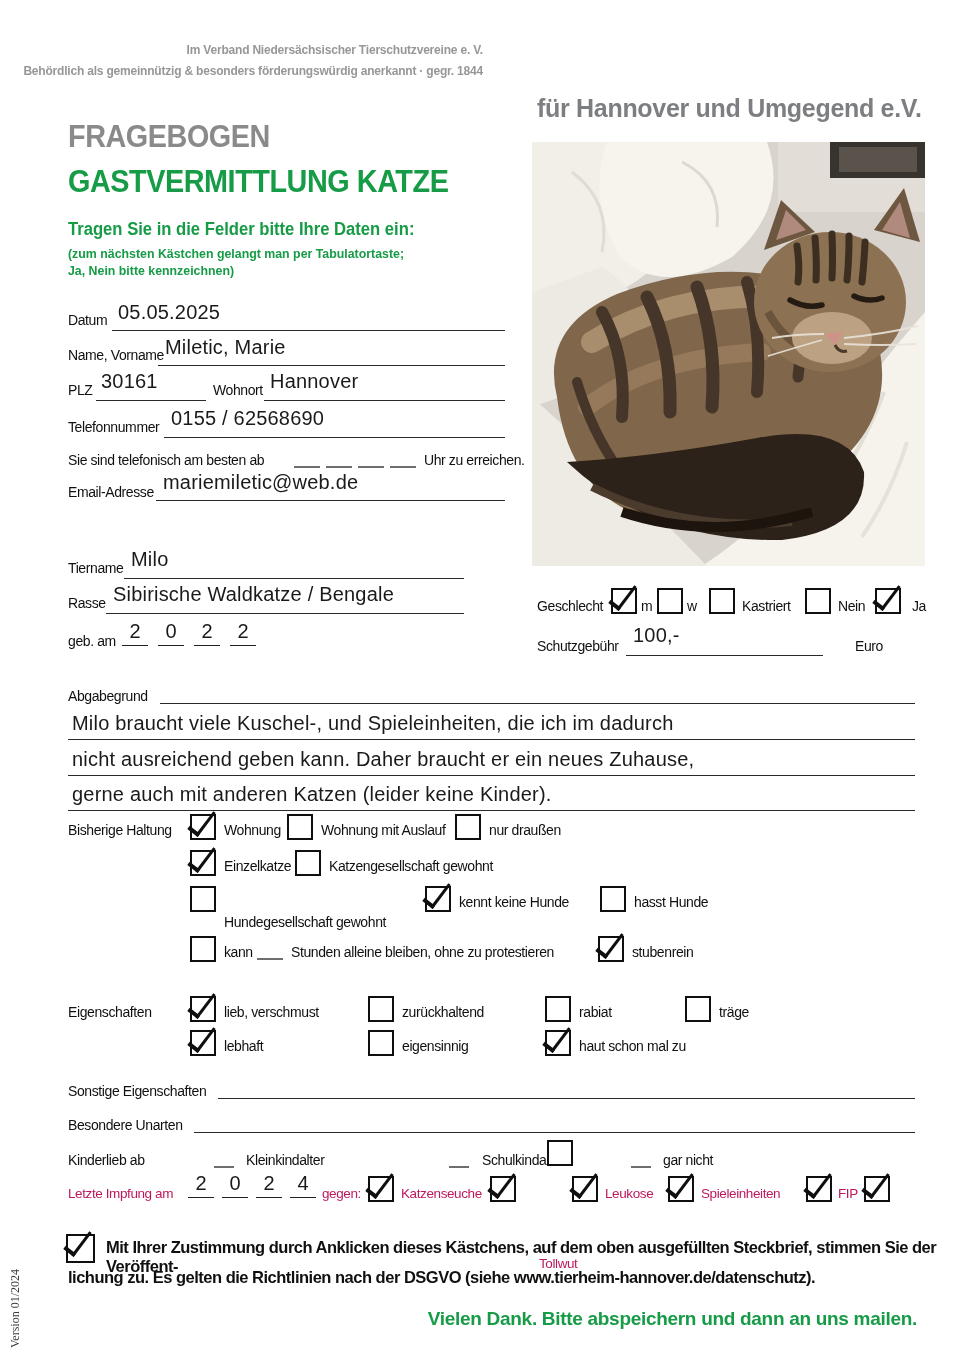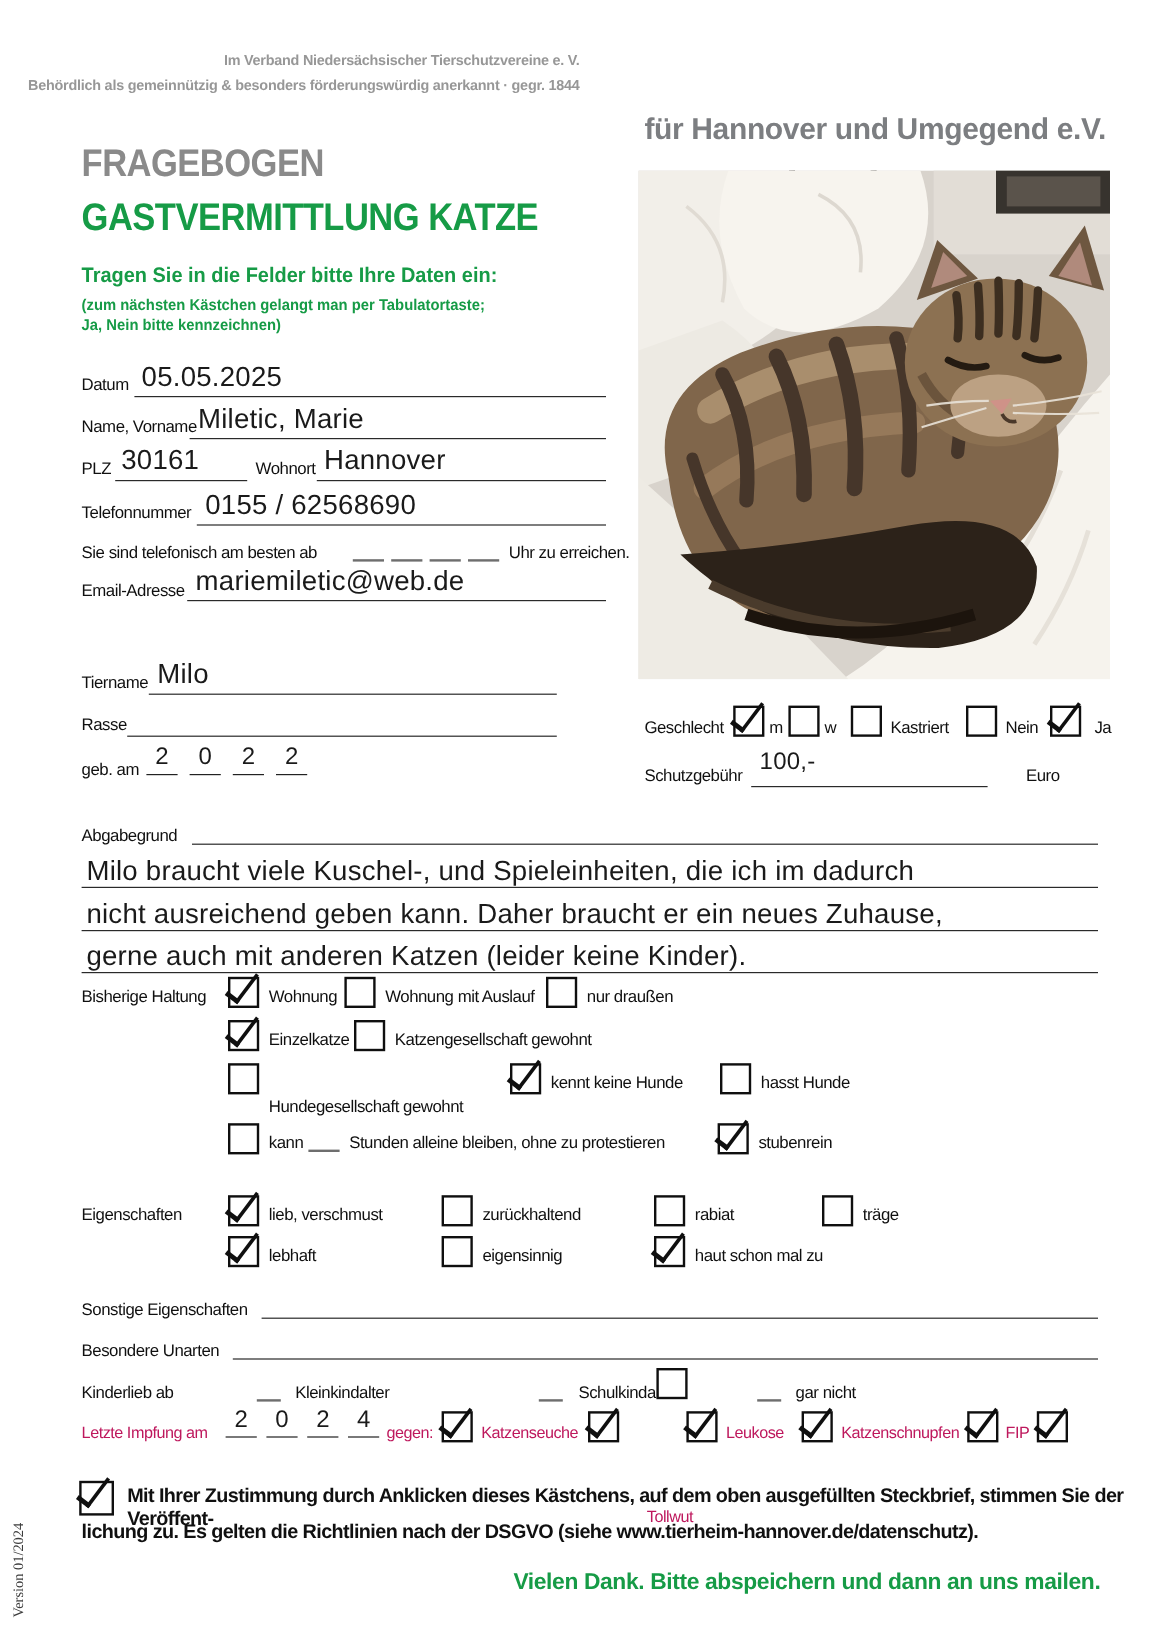--- a/index.html
+++ b/index.html
@@ -1,21 +1,21 @@
 <!DOCTYPE html>
 <html lang="de"><head>
 <meta charset="utf-8">
 <style>
   html,body{margin:0;padding:0;background:#ffffff;}
   .page{position:relative;width:967px;height:1367px;background:#fff;overflow:hidden;
         font-family:"Liberation Sans","DejaVu Sans",sans-serif;color:#141414;}
   .abs{position:absolute;white-space:nowrap;}
   .lbl{font-size:14px;letter-spacing:-0.4px;color:#101010;}
   .sm{font-size:13.5px;letter-spacing:-0.4px;color:#be185d;}
-  .val{font-size:23px;color:#1a1a1a;letter-spacing:0.2px;}
+  .val{font-size:20px;color:#1a1a1a;letter-spacing:0.2px;}
   .ul{position:absolute;height:0;border-bottom:1.7px solid #2a2a2a;}
   .blank{position:absolute;height:0;border-bottom:2px solid #6e6e6e;width:22px;}
   .cb{position:absolute;width:26px;height:26px;border:2.6px solid #0f0f0f;background:#fff;box-sizing:border-box;}
   .cb[data-checked="true"]::after{content:"";position:absolute;left:3px;top:-10px;width:10px;height:26px;
       border-right:3.6px solid #0f0f0f;border-bottom:4.2px solid #0f0f0f;transform:rotate(37deg);}
   .green{color:#169b46;}
   .assoc{position:absolute;right:484px;top:40px;text-align:right;font-size:12px;font-weight:bold;
          color:#979797;line-height:21px;letter-spacing:-0.2px;white-space:nowrap;}
   .logo-main{position:absolute;left:537px;top:30px;font-size:47px;font-weight:bold;letter-spacing:-1.5px;}
   .logo-sub{position:absolute;left:537px;top:94px;font-size:25px;font-weight:bold;color:#7c7e81;letter-spacing:-0.3px;}
@@ -135,20 +135,21 @@
 
   <span class="abs lbl" style="left:68px;top:484px;">Email-Adresse</span>
   <span class="abs val" style="left:163px;top:471px;">mariemiletic@web.de</span>
   <span class="ul" style="left:156px;top:500px;width:349px;"></span>
 
   <span class="abs lbl" style="left:68px;top:560px;">Tiername</span>
   <span class="abs val" style="left:131px;top:548px;">Milo</span>
   <span class="ul" style="left:124px;top:578px;width:340px;"></span>
 
   <span class="abs lbl" style="left:68px;top:595px;">Rasse</span>
+  <span class="abs val" style="left:113px;top:583px;">Sibirische Waldkatze / Bengale</span>
   <span class="ul" style="left:106px;top:613px;width:358px;"></span>
 
   <span class="abs lbl" style="left:68px;top:633px;">geb. am</span>
   <div class="digits" style="left:122px;top:620px;">
     <span>2</span>
     <span>0</span>
     <span>2</span>
     <span>2</span>
   </div>
 
@@ -244,21 +245,21 @@
     <span>4</span>
   </div>
   <span class="abs sm" style="left:322px;top:1186px;">gegen:</span>
   <span class="cb" style="left:368px;top:1176px;" data-checked="true"></span>
   <span class="abs sm" style="left:401px;top:1186px;">Katzenseuche</span>
   <span class="cb" style="left:490px;top:1176px;" data-checked="true"></span>
   <span class="abs sm" style="left:523px;top:1256px;margin-left:16px;">Tollwut</span>
   <span class="cb" style="left:572px;top:1176px;" data-checked="true"></span>
   <span class="abs sm" style="left:605px;top:1186px;">Leukose</span>
   <span class="cb" style="left:668px;top:1176px;" data-checked="true"></span>
-  <span class="abs sm" style="left:701px;top:1186px;">Katzenschnupfen</span>
+  <span class="abs sm" style="left:701px;top:1186px;">Spieleinheiten</span>
   <span class="cb" style="left:806px;top:1176px;" data-checked="true"></span>
   <span class="abs sm" style="left:838px;top:1186px;">FIP</span>
   <span class="cb" style="left:864px;top:1176px;" data-checked="true"></span>
 
   <span class="cb" style="left:66px;top:1234px;width:29px;height:29px;" data-checked="true"></span>
   <span class="consent-t" style="left:106px;top:1238px;">Mit Ihrer Zustimmung durch Anklicken dieses Kästchens, auf dem oben ausgefüllten Steckbrief, stimmen Sie der Veröffent-</span>
   <span class="consent-t" style="left:68px;top:1268px;">lichung zu. Es gelten die Richtlinien nach der DSGVO (siehe www.tierheim-hannover.de/datenschutz).</span>
 
   <div class="footer green">Vielen Dank. Bitte abspeichern und dann an uns mailen.</div>
 

